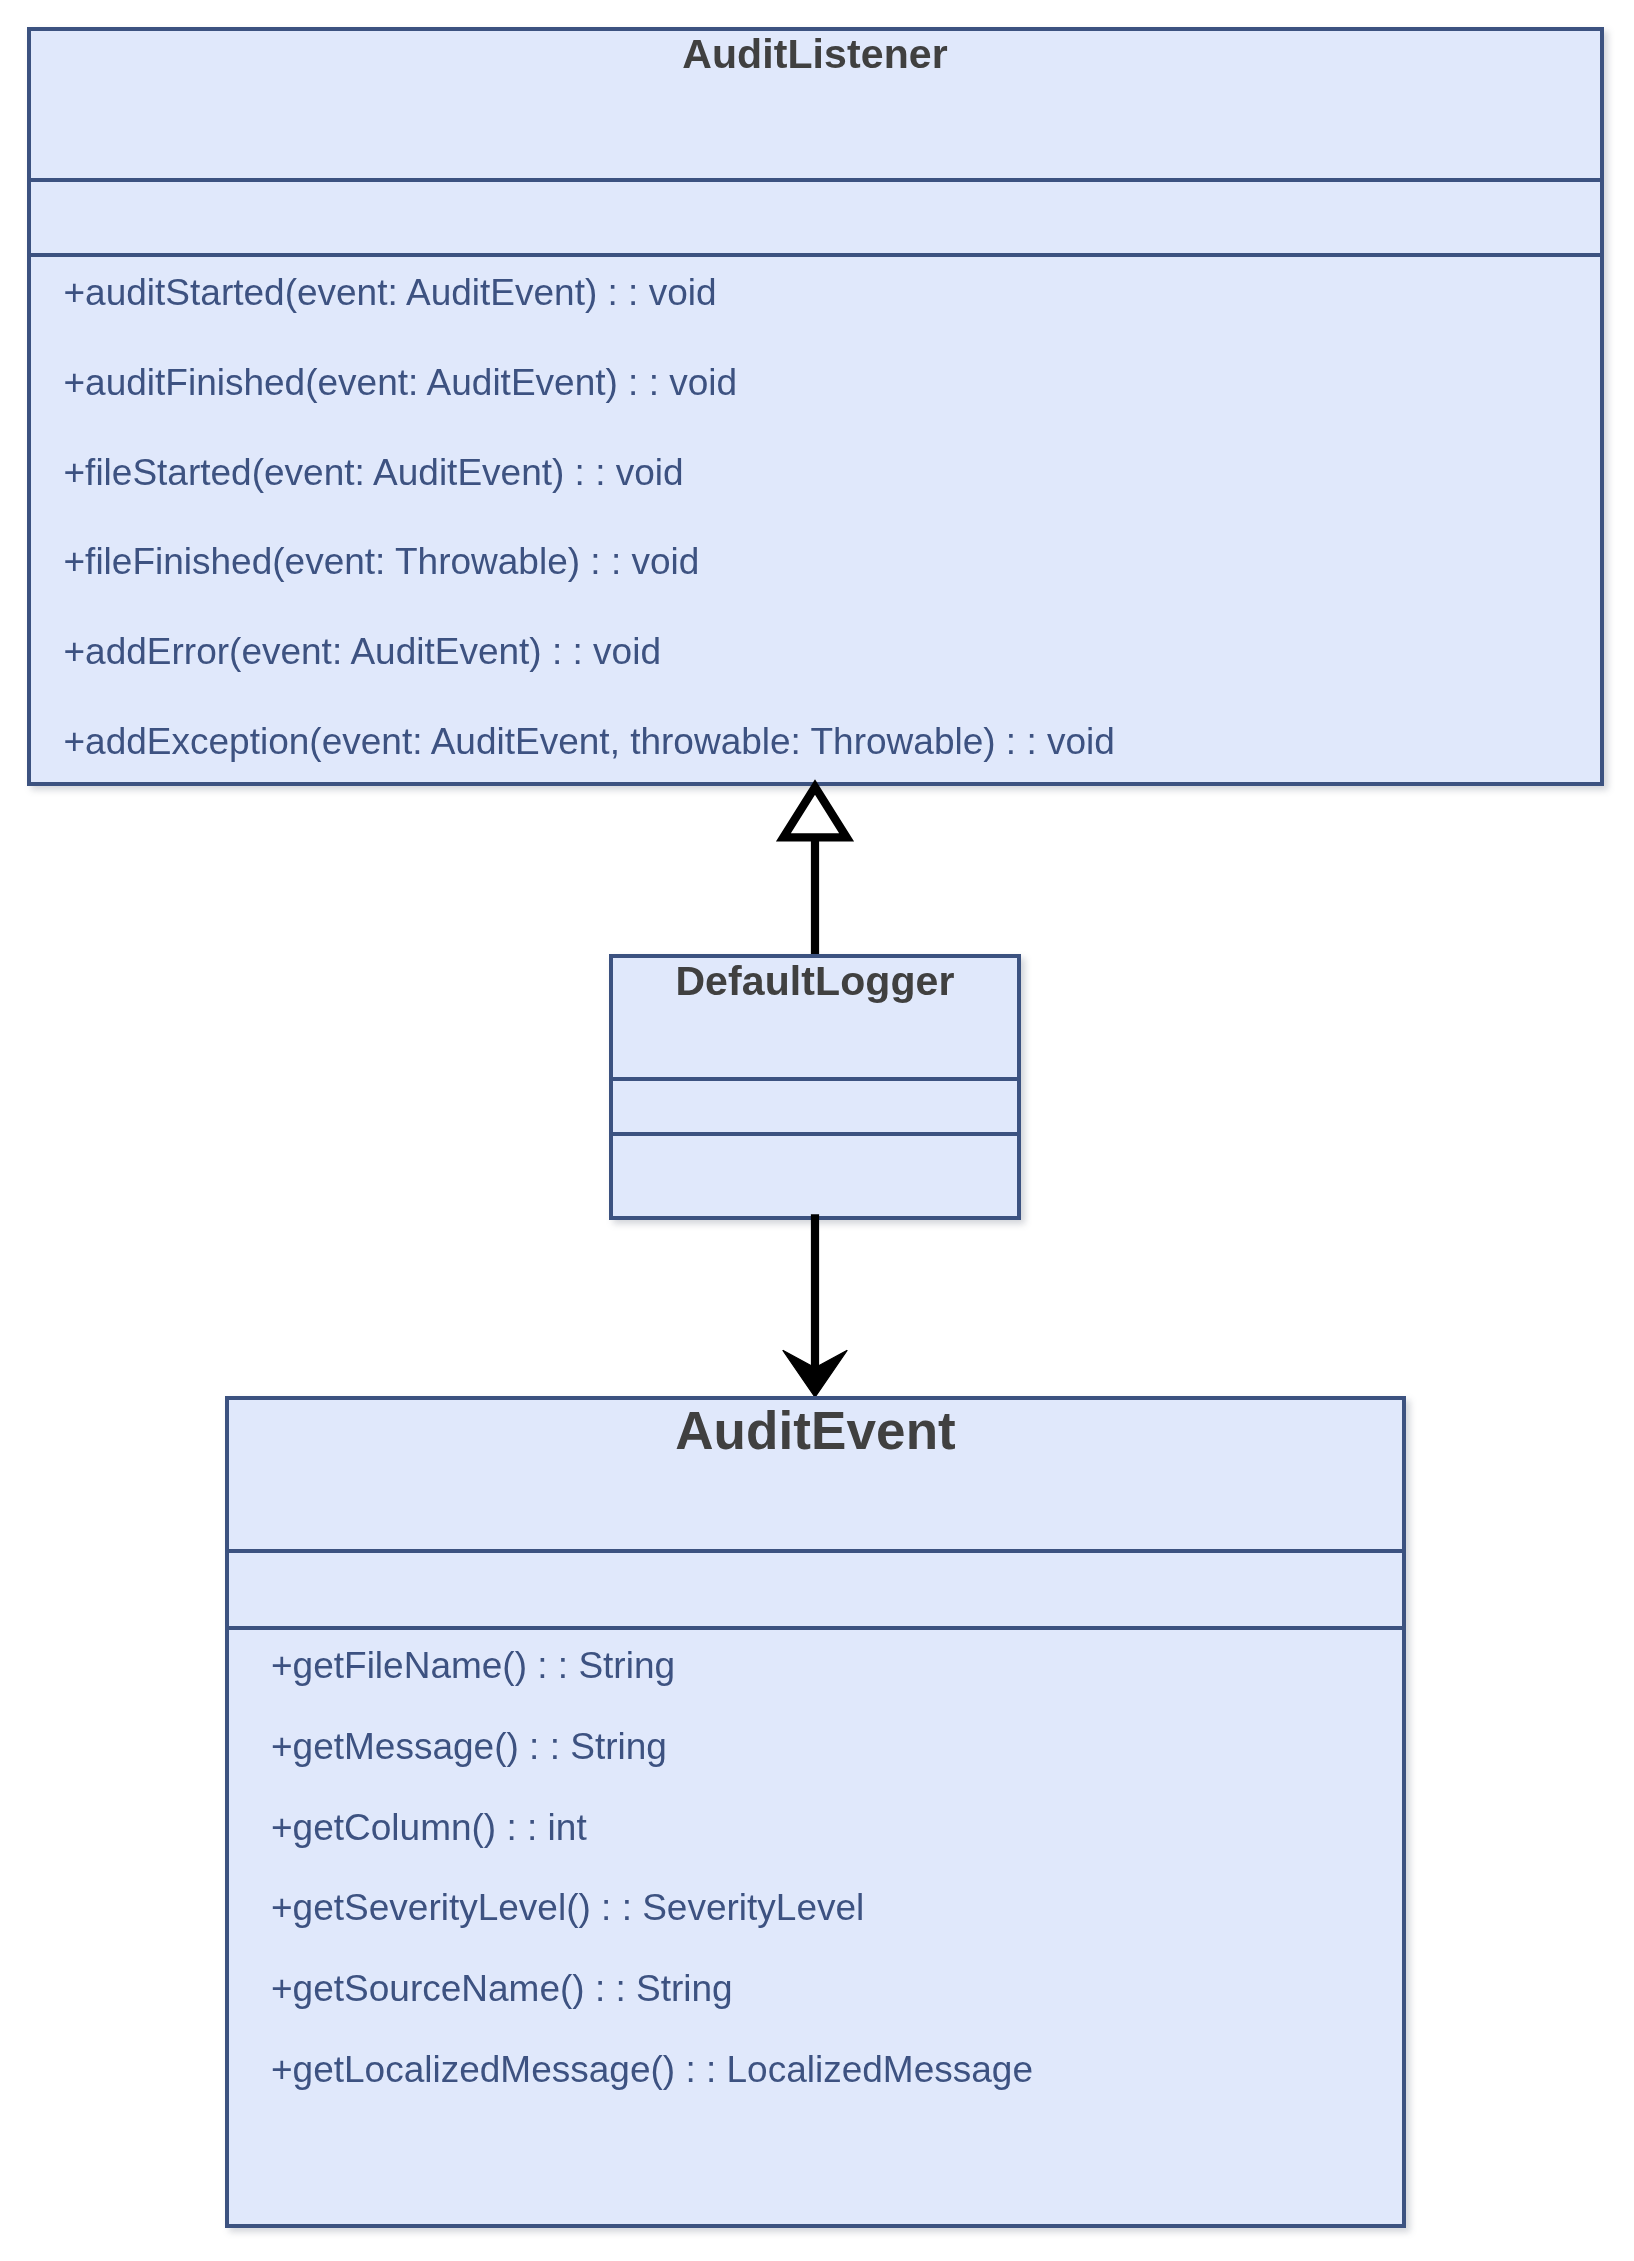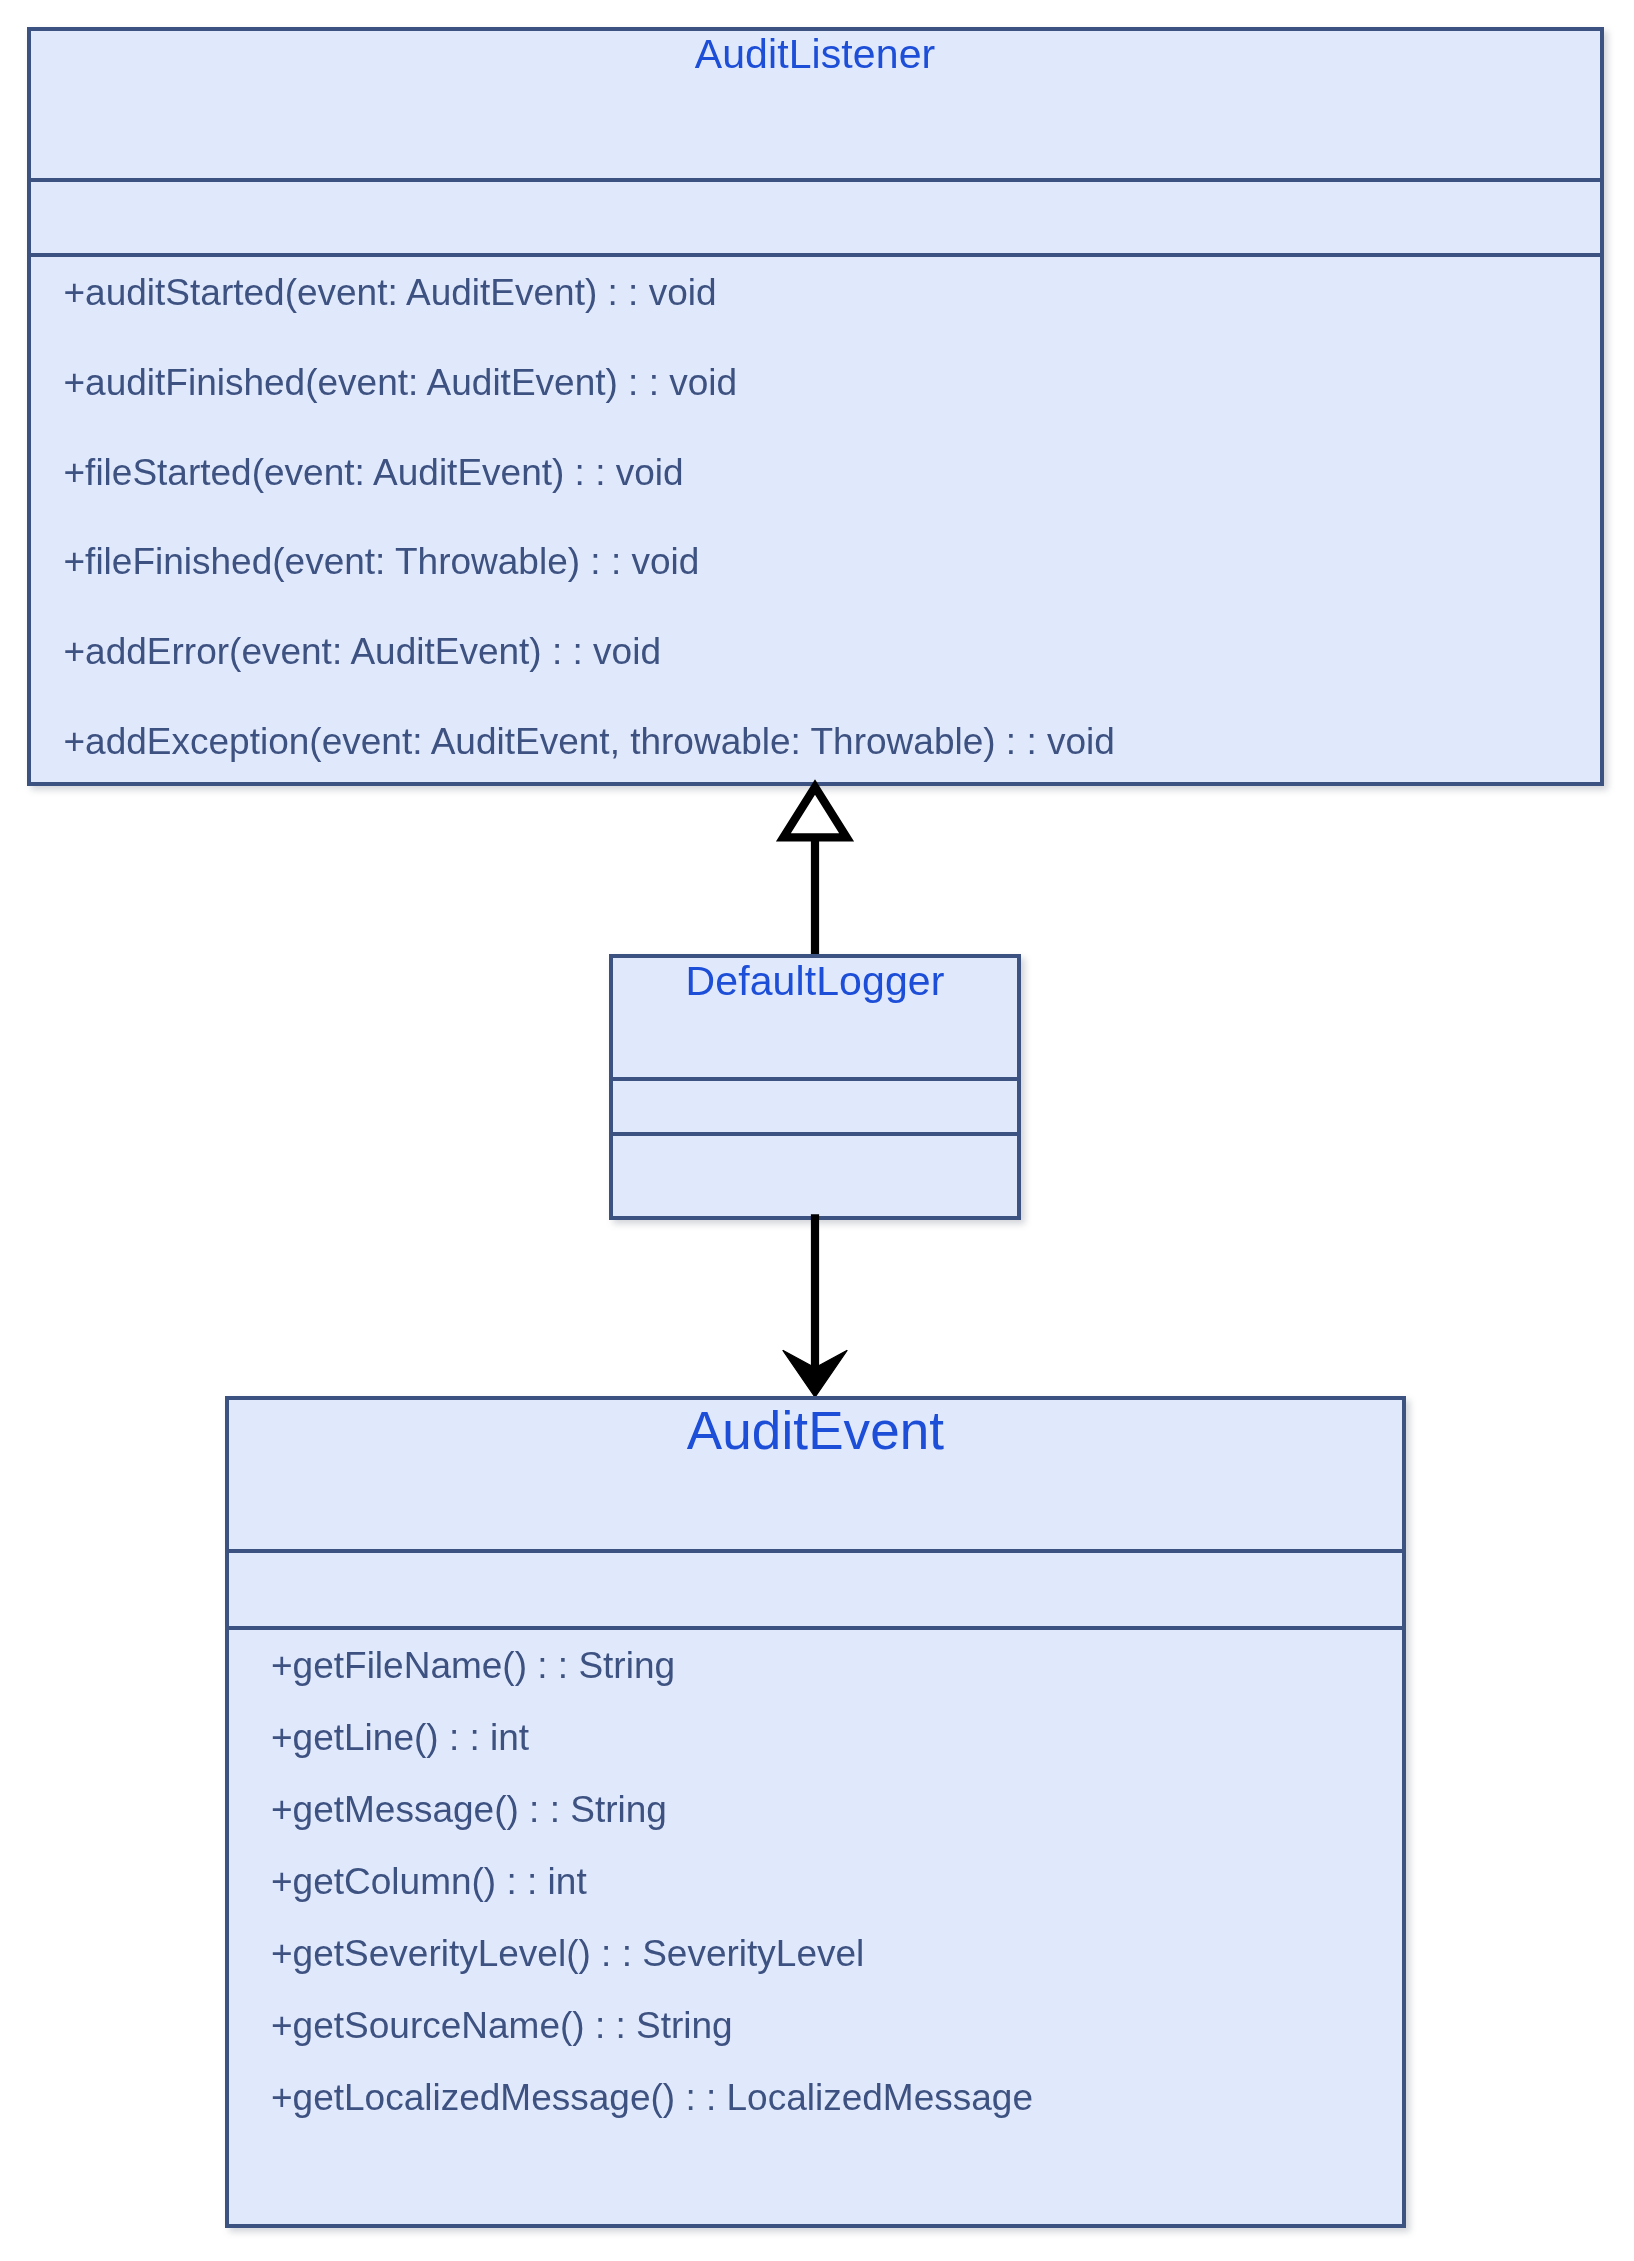--- a/index.html
+++ b/index.html
@@ -34,22 +34,22 @@
   }
 
   .uml-compartment + .uml-compartment {
     border-top: 4.1px solid #3c5280;
   }
 
   .uml-class-name {
     display: flex;
     align-items: center;
     justify-content: center;
-    font-weight: normal;
-    color: #1d4ed8;
+    font-weight: bold;
+    color: #404040;
     letter-spacing: 0.1px;
   }
 
   .uml-members {
     display: flex;
     flex-direction: column;
     justify-content: space-between;
   }
 
   .uml-member {
@@ -160,21 +160,20 @@
   <div class="uml-class" id="class-audit-event">
 
     <div class="uml-compartment comp-name">
       <div class="uml-class-name">AuditEvent</div>
     </div>
 
     <div class="uml-compartment comp-attrs"></div>
 
     <div class="uml-compartment comp-ops uml-members">
       <div class="uml-member">+getFileName() : : String</div>
-      <div class="uml-member">+getLine() : : int</div>
       <div class="uml-member">+getMessage() : : String</div>
       <div class="uml-member">+getColumn() : : int</div>
       <div class="uml-member">+getSeverityLevel() : : SeverityLevel</div>
       <div class="uml-member">+getSourceName() : : String</div>
       <div class="uml-member">+getLocalizedMessage() : : LocalizedMessage</div>
     </div>
   </div>
 
 </div>
 

